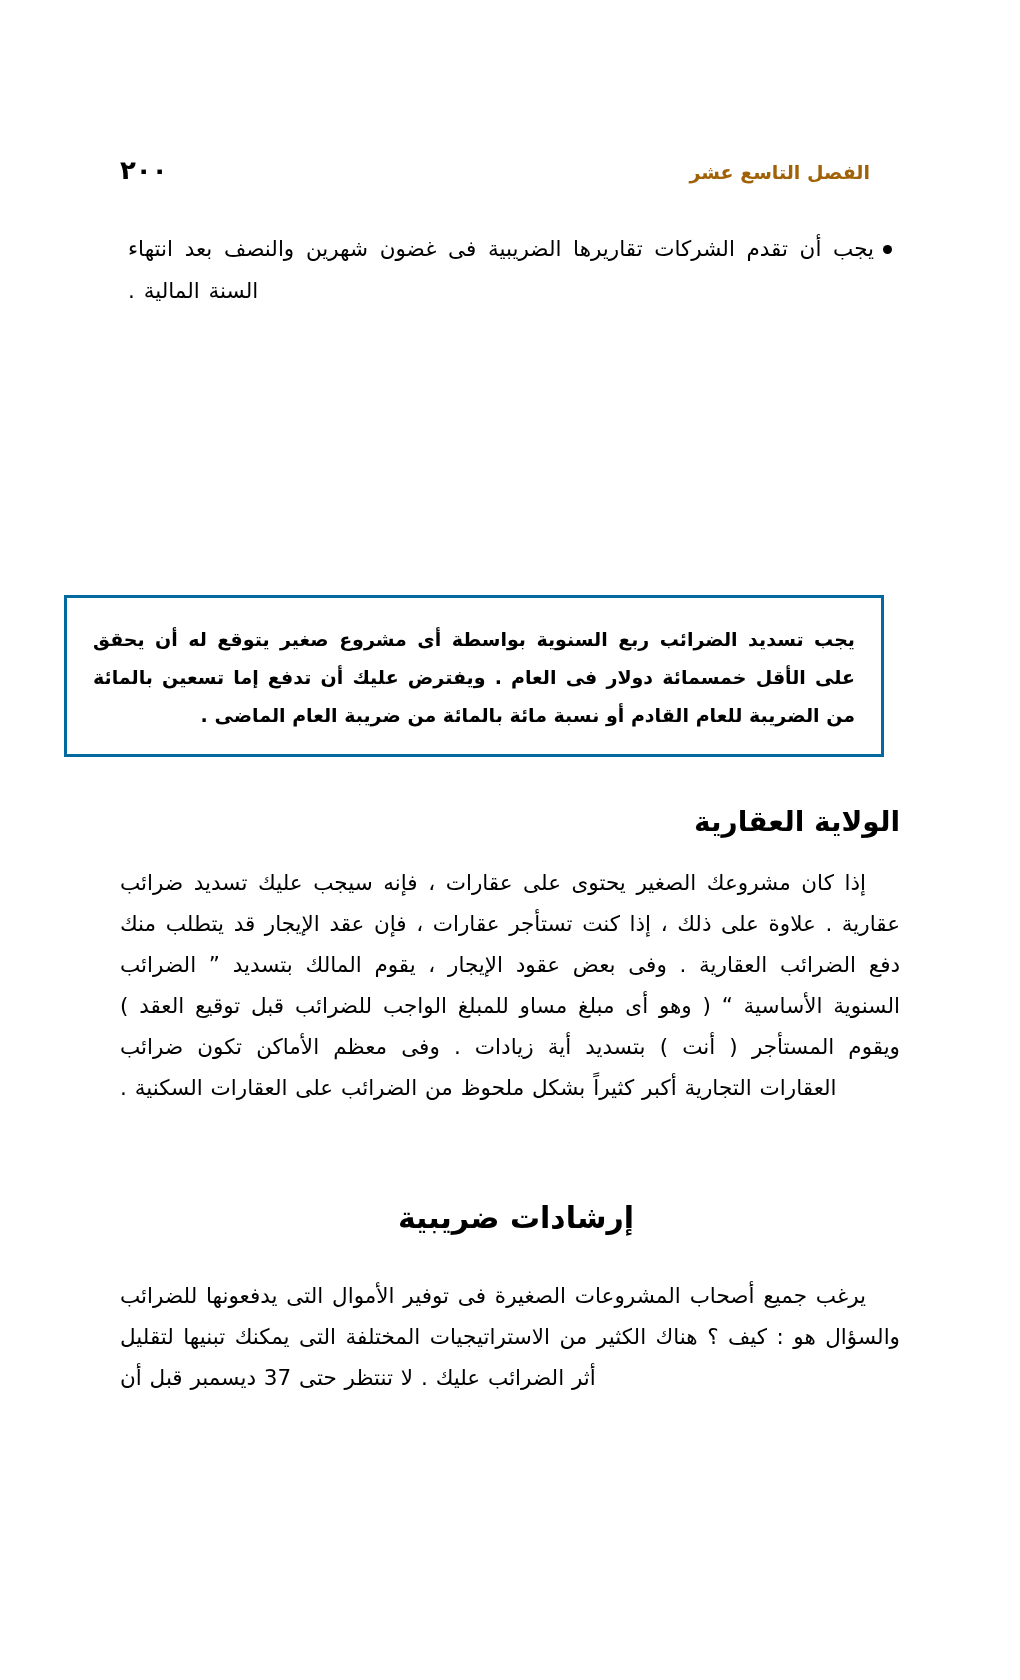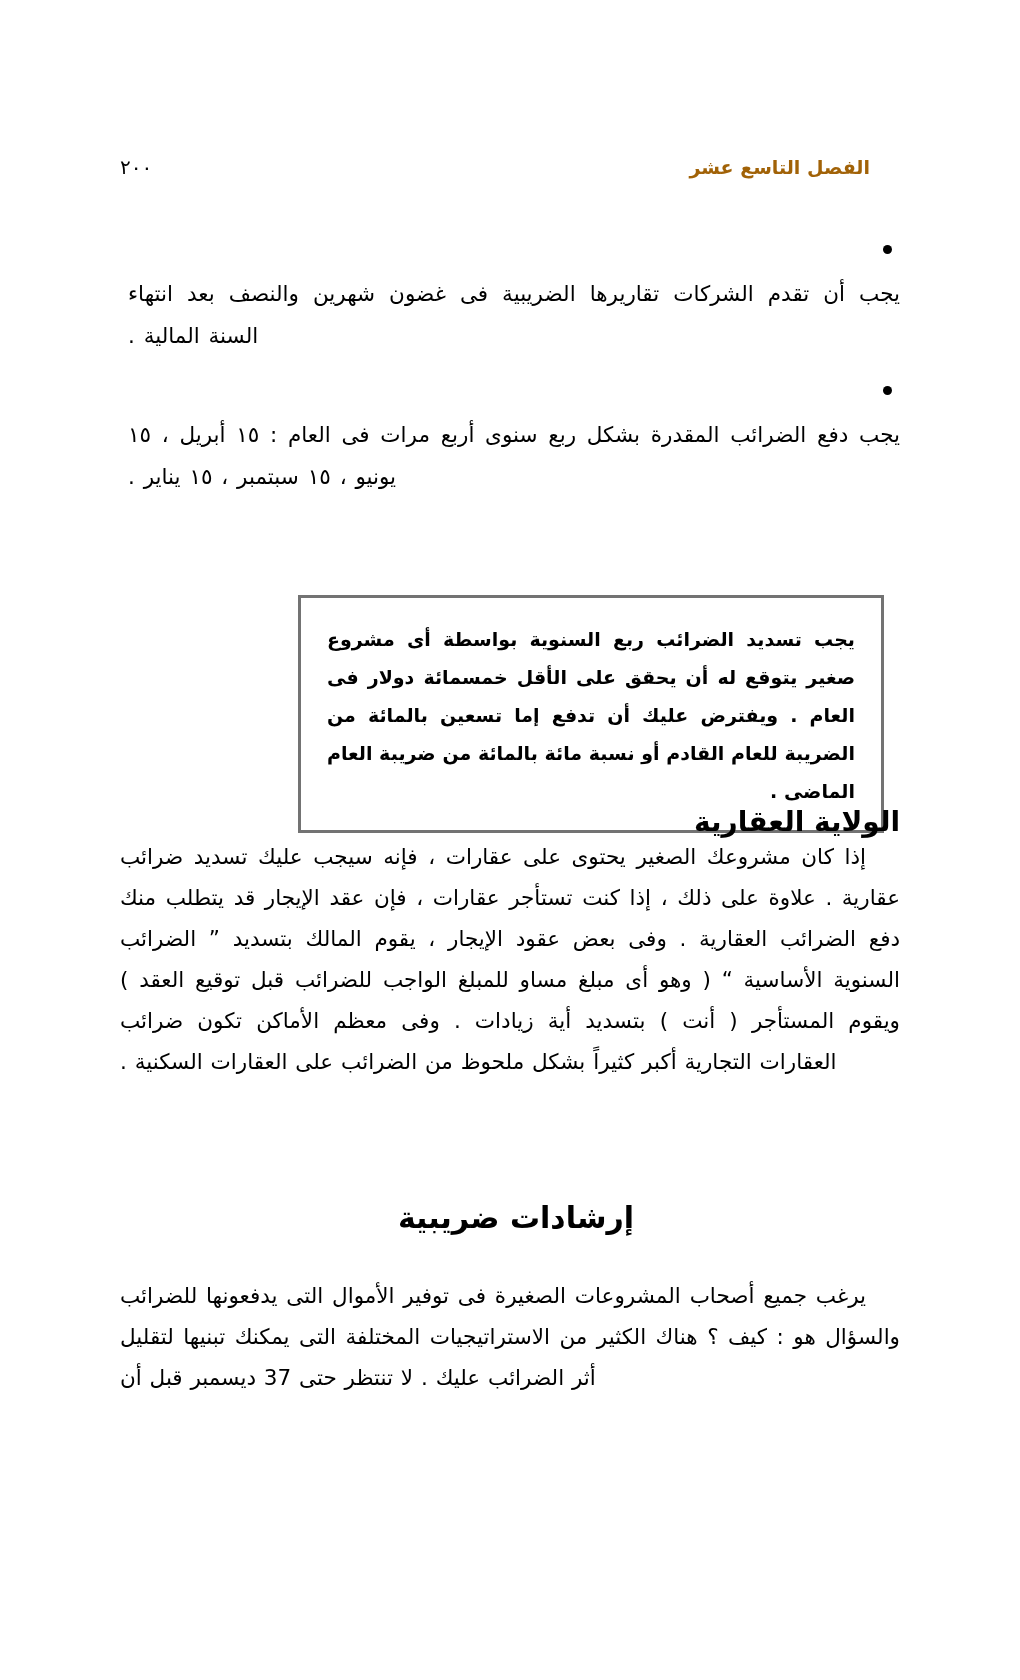--- a/index.html
+++ b/index.html
@@ -24,45 +24,44 @@
     top: 155px;
     left: 120px;
     right: 150px;
     display: flex;
     flex-direction: row-reverse;
     align-items: baseline;
     justify-content: space-between;
     height: 40px;
   }
   .page-number {
-    font-size: 20px;
-    font-weight: 400;
+    font-size: 26px;
+    font-weight: 700;
     letter-spacing: 2px;
     color: #000;
   }
   .chapter-title {
     font-size: 19px;
     font-weight: 700;
     color: #a16207;
     margin-left: 150px;
   }
 
   
   .bullet-list {
     position: absolute;
     top: 228px;
     right: 120px;
     left: 120px;
   }
   .bullet-item {
     display: flex;
-    flex-direction: column;
+    flex-direction: row;
     align-items: flex-start;
     margin-bottom: 12px;
-    gap: 16px;
   }
   .bullet-marker {
     flex: 0 0 auto;
     width: 26px;
     padding-top: 14px;
     text-align: center;
     font-size: 15px;
     line-height: 1;
     color: #000;
   }
@@ -81,22 +80,22 @@
     text-align-last: left;
     word-spacing: 2px;
     padding-left: 8px;
   }
 
   
   .callout {
     position: absolute;
     top: 595px;
     right: 136px;
-    width: 586px;
-    border: 3px solid #737373;
+    width: 820px;
+    border: 3px solid #0369a1;
     box-sizing: border-box;
     padding: 22px 26px 20px 26px;
   }
   .callout-text {
     font-size: 19px;
     font-weight: 700;
     line-height: 38px;
     text-align: justify;
     text-align-last: right;
     letter-spacing: -0.2px;
@@ -128,21 +127,21 @@
     position: absolute;
     right: 120px;
     left: 120px;
     font-size: 21.5px;
     line-height: 41px;
     text-align: justify;
     text-align-last: left;
     text-indent: 34px;
     word-spacing: 1px;
   }
-  #para-property { top: 836px; }
+  #para-property { top: 862px; }
   #para-guidelines { top: 1275px; }
 
   
   .footer {
     position: absolute;
     bottom: 42px;
     left: 0;
     right: 0;
     text-align: center;
     font-family: "Liberation Serif", "DejaVu Serif", serif;
@@ -162,24 +161,20 @@
     <div class="chapter-title">الفصل التاسع عشر</div>
   </div>
 
   <div class="bullet-list">
 
     <div class="bullet-item">
       <div class="bullet-marker"><span></span></div>
       <div class="bullet-text">يجب أن تقدم الشركات تقاريرها الضريبية فى غضون شهرين والنصف بعد انتهاء السنة المالية .</div>
     </div>
 
-    <div class="bullet-item">
-      <div class="bullet-marker"><span></span></div>
-      <div class="bullet-text">يجب دفع الضرائب المقدرة بشكل ربع سنوى أربع مرات فى العام : ١٥ أبريل ، ١٥ يونيو ، ١٥ سبتمبر ، ١٥ يناير .</div>
-    </div>
 
 
 
   </div>
 
   <div class="callout">
     <div class="callout-text">يجب تسديد الضرائب ربع السنوية بواسطة أى مشروع صغير يتوقع له أن يحقق على الأقل خمسمائة دولار فى العام . ويفترض عليك أن تدفع إما تسعين بالمائة من الضريبة للعام القادم أو نسبة مائة بالمائة من ضريبة العام الماضى .</div>
   </div>
 
   <div class="section-heading" id="heading-property">الولاية العقارية</div>

